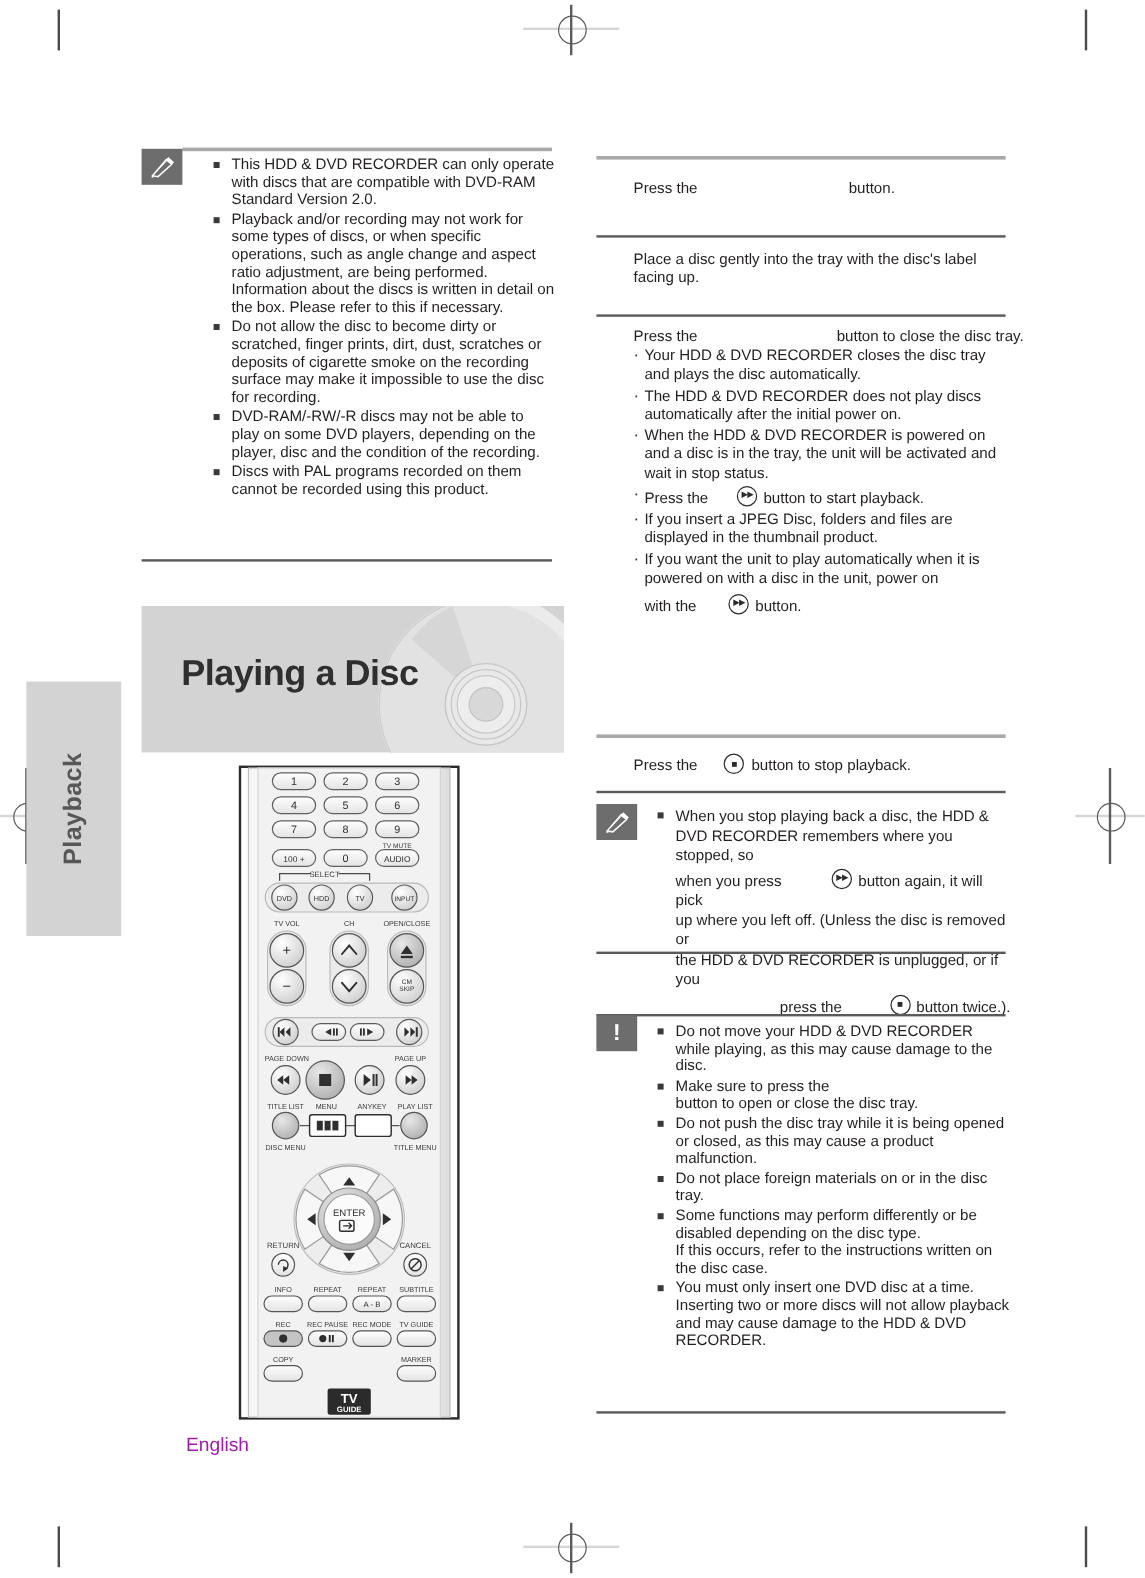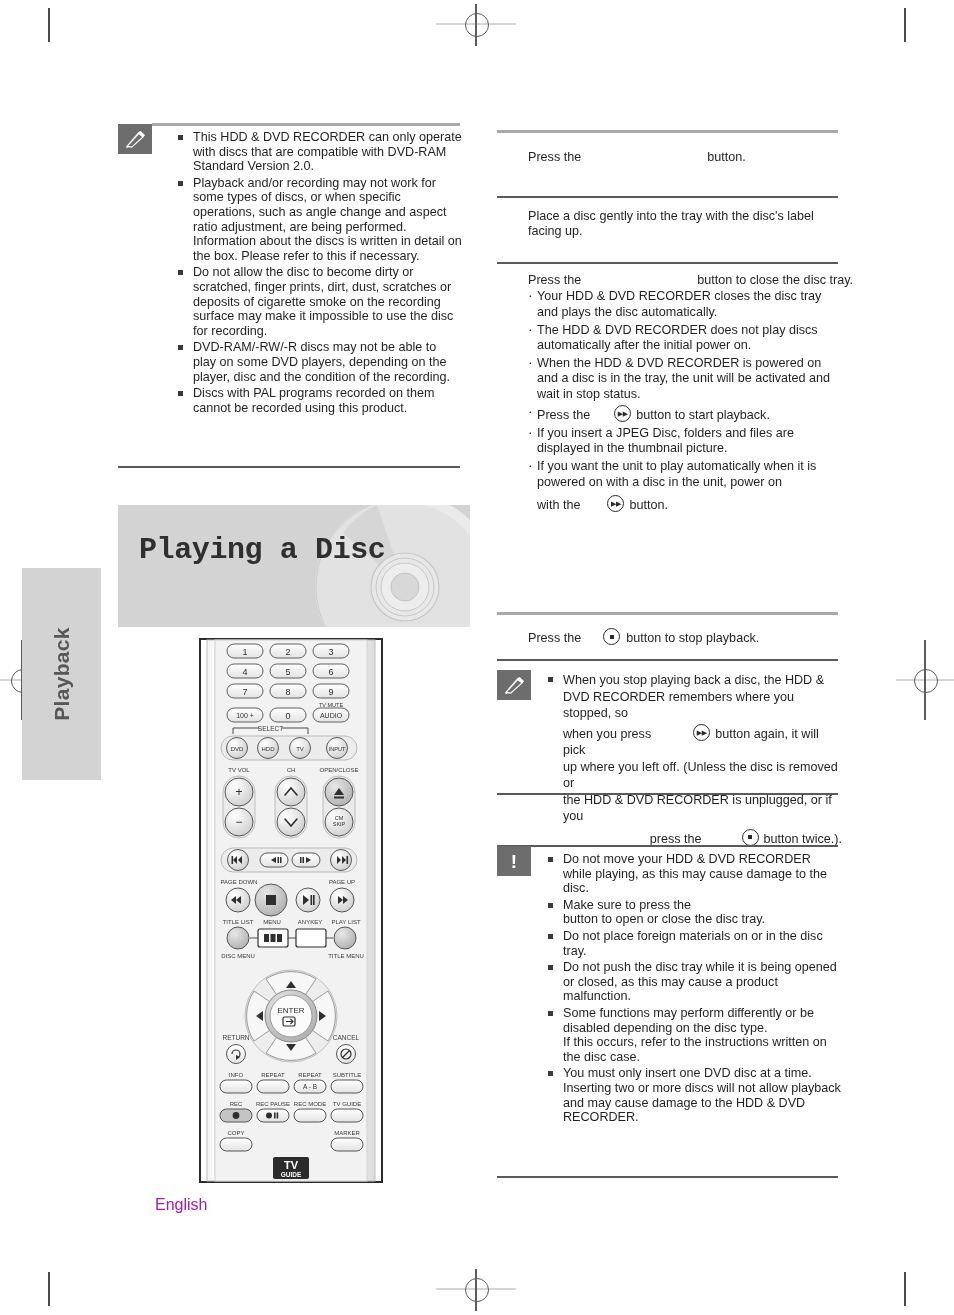--- a/index.html
+++ b/index.html
@@ -45,22 +45,22 @@
   }
   .chaptab span{
     transform:rotate(-90deg);white-space:nowrap;
     font-size:21px;font-weight:bold;color:#575757;letter-spacing:0.3px;
     font-family:"Liberation Sans",sans-serif;
   }
 
   
   .banner{position:absolute;background:#d3d3d3;overflow:hidden;}
   .banner h1{
-    position:absolute;margin:4px;font-size:30px;font-weight:bold;color:#2f2f2f;
-    letter-spacing:-0.4px;font-family:Liberation Mono, monospace;
+    position:absolute;margin:16px;font-size:30px;font-weight:bold;color:#2f2f2f;
+    letter-spacing:-0.4px;font-family:Liberation Sans, sans-serif;
   }
   .disc-art{position:absolute;right:-28px;top:-10px;width:185px;height:185px;}
 
   
   .step{position:absolute;width:348px;font-size:12.6px;line-height:15.4px;}
   .step .ln{white-space:nowrap;}
   .gap{display:inline-block;}
   .dot-list{margin:0;padding:0;list-style:none;}
   .dot-list li{
     position:relative;padding-left:9px;margin-bottom:3px;
@@ -382,21 +382,21 @@
   <div class="ln">
     <span>Press the</span><span class="gap" style="width:116px;"></span><span>button to close the disc tray.</span>
   </div>
   <ul class="dot-list" style="margin-top:1px;">
     <li>Your HDD &amp; DVD RECORDER closes the disc tray and plays the disc automatically.</li>
     <li>The HDD &amp; DVD RECORDER does not play discs automatically after the initial power on.</li>
     <li>When the HDD &amp; DVD RECORDER is powered on and a disc is in the tray, the unit will be activated and wait in stop status.</li>
     <li>
       <span>Press the</span><span class="gap" style="width:24px;"></span><span class="btn-ico"><span class="pp">▶▶</span></span><span class="gap" style="width:5px;"></span><span>button to start playback.</span>
     </li>
-    <li>If you insert a JPEG Disc, folders and files are displayed in the thumbnail picture.</li>
+    <li>If you insert a JPEG Disc, folders and files are displayed in the thumbnail product.</li>
     <li>
       <span>If you want the unit to play automatically when it is powered on with a disc in the unit, power on</span>
       <div style="margin-top:5px;">
         <span>with the</span><span class="gap" style="width:27px;"></span><span class="btn-ico"><span class="pp">▶▶</span></span><span class="gap" style="width:5px;"></span><span>button.</span>
       </div>
     </li>
   </ul>
 </div>
 
 <div class="rule-top" style="left:497px;top:612px;width:341px;"></div>
@@ -439,20 +439,20 @@
 <div class="rule-thin" style="left:497px;top:845px;width:341px;"></div>
 <div class="badge caution" style="left:497px;top:846px;">
   <span class="bang">!</span>
 </div>
 
 <div class="notebox" style="left:546px;top:852px;width:296px;">
   <ul class="bul">
     <li>Do not move your HDD &amp; DVD RECORDER while playing, as this may cause damage to the disc.</li>
     <li style="white-space:pre-line;">Make sure to press the
 button to open or close the disc tray.</li>
+    <li>Do not push the disc tray while it is being opened or closed, as this may cause a product malfunction.</li>
     <li>Do not place foreign materials on or in the disc tray.</li>
-    <li>Do not push the disc tray while it is being opened or closed, as this may cause a product malfunction.</li>
     <li style="white-space:pre-line;">Some functions may perform differently or be disabled depending on the disc type.
 If this occurs, refer to the instructions written on the disc case.</li>
     <li>You must only insert one DVD disc at a time. Inserting two or more discs will not allow playback and may cause damage to the HDD &amp; DVD RECORDER.</li>
   </ul>
 </div>
 <div class="rule-thin" style="left:497px;top:1176px;width:341px;"></div>
 
 </body></html>

